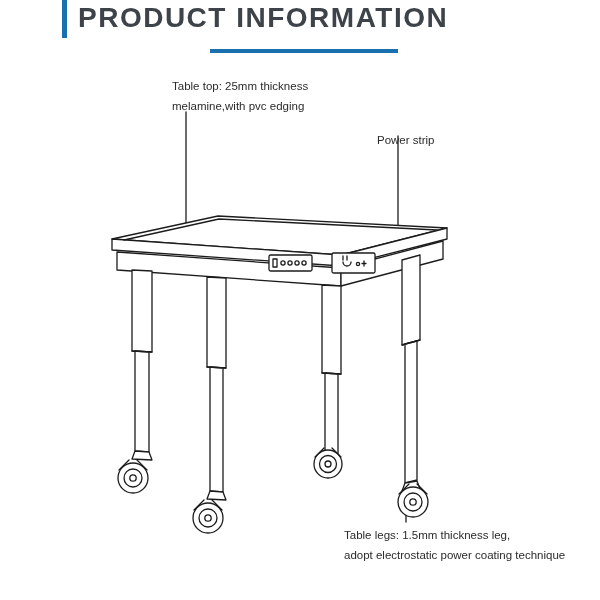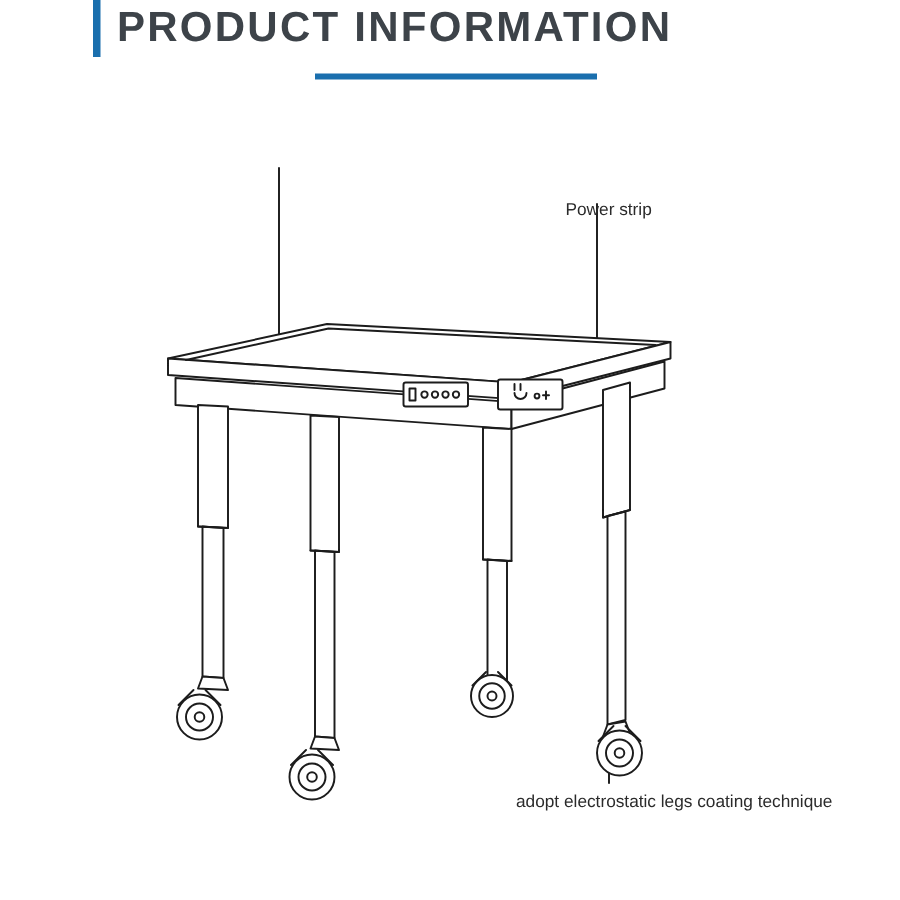--- a/index.html
+++ b/index.html
@@ -159,22 +159,27 @@
         <path d="M405 483 l12 -2 l3 8 l-18 2 z" fill="#ffffff"></path>
         <circle cx="413" cy="502" r="15" fill="#ffffff"></circle>
         <circle cx="413" cy="502" r="9" fill="#ffffff"></circle>
         <circle cx="413" cy="502" r="3.2" fill="#ffffff"></circle>
         <path d="M409 484 l-10 10 M417 484 l10 10"></path>
       </g>
 
     </g>
   </svg>
 
+  <div class="callout tabletop">
+    <span>Table top: 25mm thickness</span>
+    <span class="line2">melamine,with pvc edging</span>
+  </div>
 
   <div class="callout power">
     <span>Power strip</span>
   </div>
 
   <div class="callout legs">
-    <span class="line2">adopt electrostatic legs coating technique</span>
+    <span>Table legs: 1.5mm thickness leg,</span>
+    <span class="line2">adopt electrostatic power coating technique</span>
   </div>
 
 </div>
 
 </body></html>

